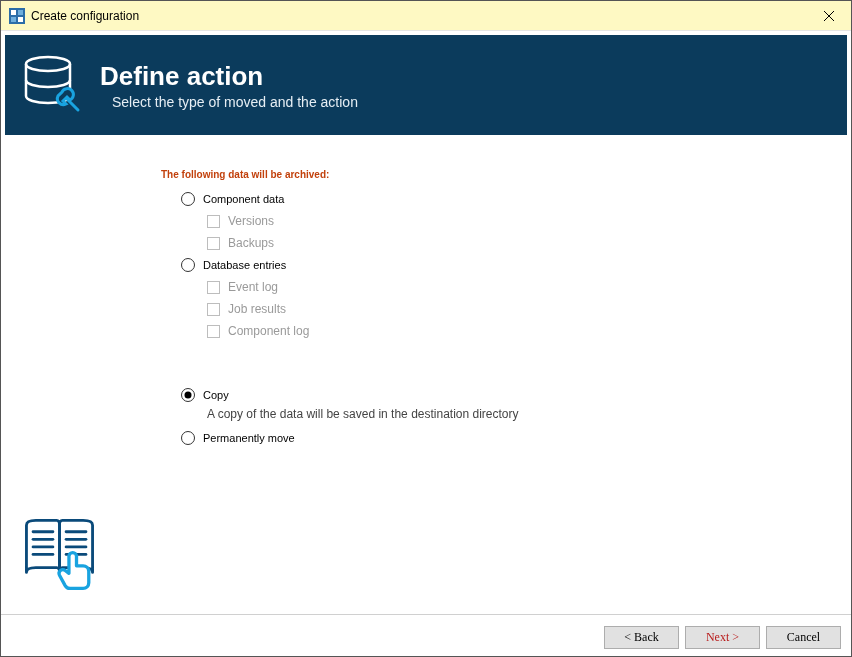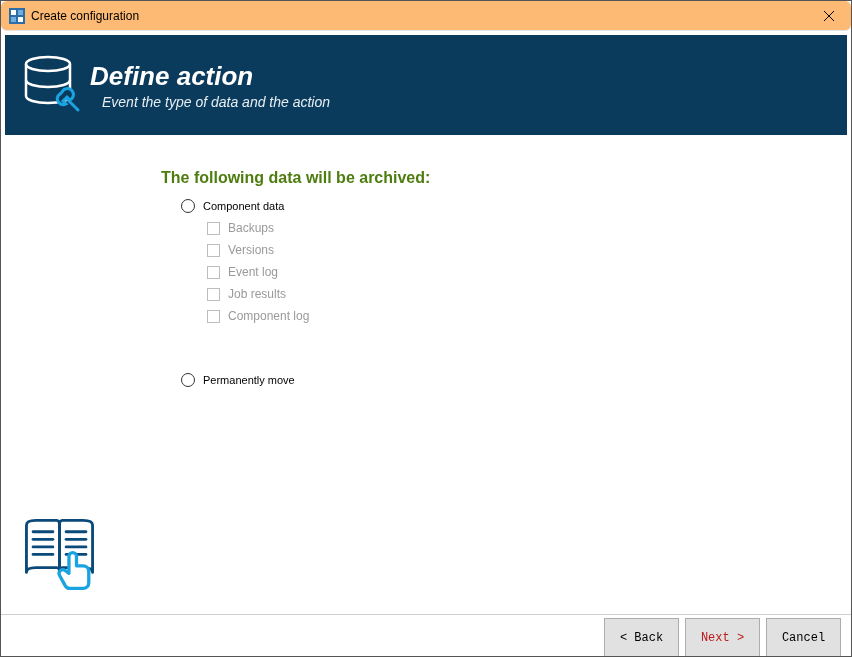--- a/index.html
+++ b/index.html
@@ -12,26 +12,25 @@
       font-size: 12px;
       background: #fff;
       width: 852px;
       height: 657px;
       overflow: hidden;
       border: 1px solid #555;
     }
     
     .title-bar {
       height: 30px;
-      background: #fdba74;
+      background: #fef9c3;
       display: flex;
       align-items: center;
       padding: 0 0 0 8px;
       border-bottom: 1px solid #e5e5e5;
-      border-radius: 6px;
     }
     .title-bar .app-icon {
       width: 16px;
       height: 16px;
       margin-right: 6px;
       flex-shrink: 0;
     }
     .title-bar .win-title {
       flex: 1;
       font-size: 12px;
@@ -59,43 +58,43 @@
     .banner .db-icon {
       width: 75px;
       height: 70px;
       flex-shrink: 0;
       display: flex;
       align-items: center;
       justify-content: center;
     }
     .banner .heading {
       color: #fff;
-      font-style: italic;
+      margin-left: 10px;
     }
     .banner .heading h1 {
       font-size: 26px;
       font-weight: 700;
       margin-bottom: 0;
     }
     .banner .heading p {
       font-size: 14px;
       margin-top: 2px;
       margin-left: 12px;
       color: #e6eef4;
     }
     
     .main {
       position: relative;
       height: 475px;
       padding: 30px 20px 20px 160px;
     }
     .section-title {
       font-weight: 700;
-      font-size: 16px;
-      color: #4d7c0f;
+      font-size: 10px;
+      color: #c2410c;
       margin-bottom: 12px;
     }
     .opt-row {
       display: flex;
       align-items: center;
       margin-bottom: 8px;
       margin-left: 20px;
     }
     .sub-row {
       display: flex;
@@ -164,22 +163,22 @@
       border-top: 1px solid #d0d0d0;
       display: flex;
       align-items: center;
       justify-content: flex-end;
       padding-right: 10px;
       gap: 6px;
       background: #fff;
     }
     .footer button {
       width: 75px;
-      height: 40px;
-      font-family: Liberation Mono, monospace;
+      height: 23px;
+      font-family: Liberation Serif, serif;
       font-size: 12px;
       background: #e1e1e1;
       border: 1px solid #adadad;
       cursor: pointer;
     }
     .footer button:disabled {
       color: #b91c1c;
       cursor: default;
     }
   </style>
@@ -214,57 +213,66 @@
         <path d="M8 30 a22 7 0 0 0 44 0"></path>
       </g>
       <g stroke="#19a3e0" stroke-width="3" fill="none" stroke-linecap="round">
         <path d="M44 42 a6 6 0 1 1 8 8 l-3 -3 -4 4 3 3 a6 6 0 0 1 -8 -8 l4 -4z" fill="#0b3b5c"></path>
         <line x1="49" y1="49" x2="60" y2="60"></line>
       </g>
     </svg>
   </div>
   <div class="heading">
     <h1>Define action</h1>
-    <p>Event the type of data and the action</p>
+    <p>Select the type of moved and the action</p>
   </div>
 </div>
 
 <div class="main">
 
   <div class="section-title">The following data will be archived:</div>
 
   <div class="opt-row">
     <span class="radio"></span>
     <span class="opt-label">Component data</span>
   </div>
   <div class="sub-row">
     <span class="checkbox"></span>
+    <span class="sub-label">Versions</span>
+  </div>
+  <div class="sub-row">
+    <span class="checkbox"></span>
     <span class="sub-label">Backups</span>
   </div>
-  <div class="sub-row">
-    <span class="checkbox"></span>
-    <span class="sub-label">Versions</span>
-  </div>
-
+
+  <div class="opt-row">
+    <span class="radio"></span>
+    <span class="opt-label">Database entries</span>
+  </div>
   <div class="sub-row">
     <span class="checkbox"></span>
     <span class="sub-label">Event log</span>
   </div>
   <div class="sub-row">
     <span class="checkbox"></span>
     <span class="sub-label">Job results</span>
   </div>
   <div class="sub-row">
     <span class="checkbox"></span>
     <span class="sub-label">Component log</span>
   </div>
 
   <div class="section-gap"></div>
 
 
+  <div class="opt-row">
+    <span class="radio checked"></span>
+    <span class="opt-label">Copy</span>
+  </div>
+  <div class="desc">A copy of the data will be saved in the destination directory</div>
 
   <div class="opt-row">
     <span class="radio"></span>
     <span class="opt-label">Permanently move</span>
   </div>
 
   <div class="book-icon">
     <svg viewBox="0 0 90 90" width="85" height="85">
       <g stroke="#0a4a7a" stroke-width="3" fill="none" stroke-linejoin="round" stroke-linecap="round">
         <path d="M10 15 Q10 10 20 10 L42 10 Q45 10 45 15 L45 65 Q45 60 42 60 L20 60 Q10 60 10 65 Z"></path>

